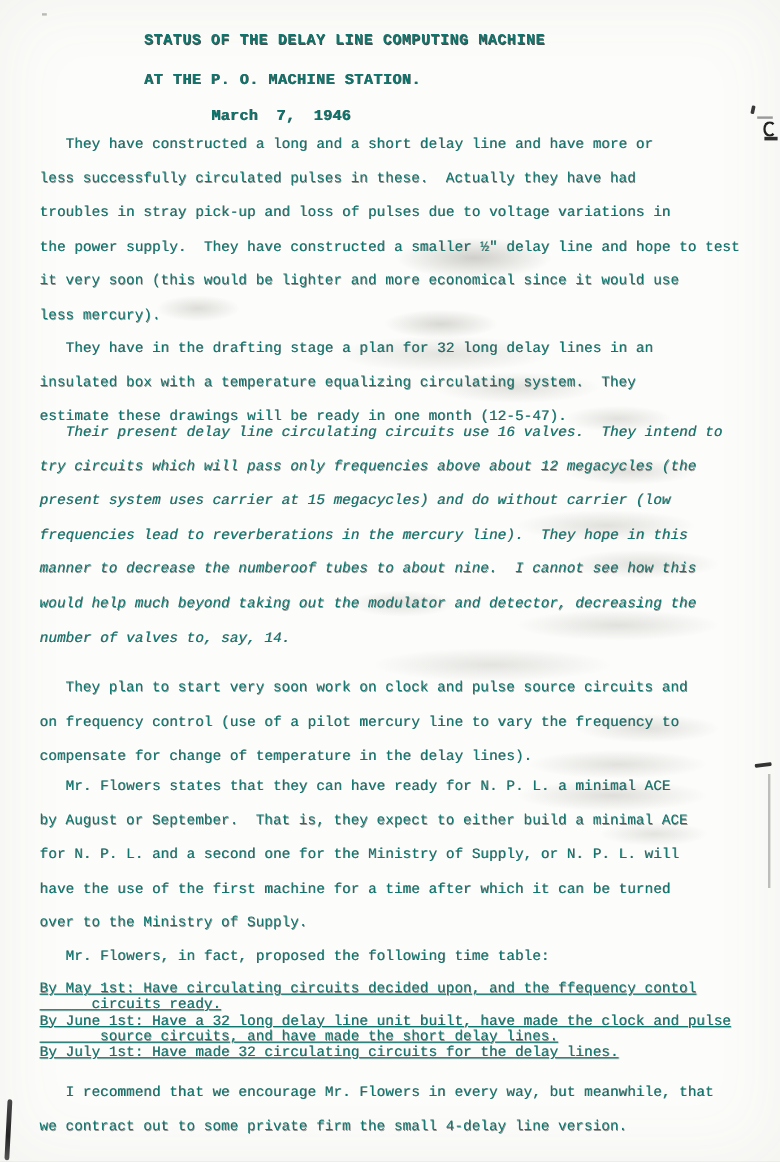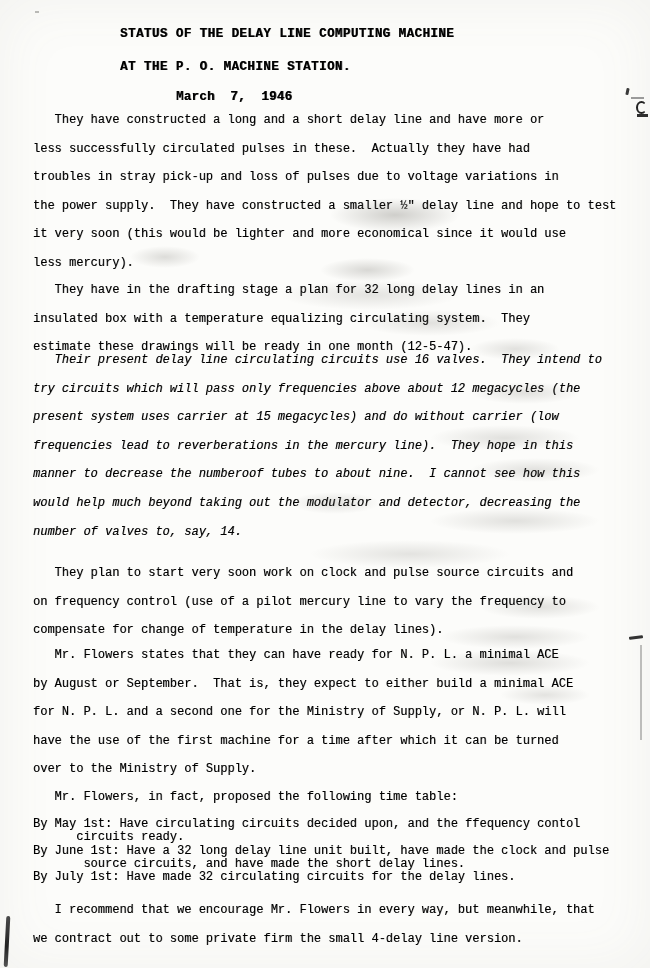--- a/index.html
+++ b/index.html
@@ -3,21 +3,21 @@
 <meta charset="utf-8">
 <style>
   html,body{margin:0;padding:0;background:#e8e8e6;}
   .page{
     position:relative;
     width:650px;height:968px;
     margin:0 auto;
     background:#fcfcfa;
     overflow:hidden;
     font-family:"Liberation Mono","DejaVu Sans Mono",monospace;
-    color:#000000;
+    color:#0f766e;
     box-shadow:inset 0 0 60px rgba(120,115,100,0.07);
   }
   .hdr{
     position:absolute;left:120px;
     font-size:12.6px;font-weight:bold;
     white-space:pre;letter-spacing:0.4px;
     text-shadow:0.6px 0.3px 0 rgba(15,15,15,0.75);
   }
   #h1{top:27px;}
   #h2{top:60px;}
@@ -28,21 +28,21 @@
     white-space:pre;
     text-shadow:0.5px 0.3px 0 rgba(20,20,20,0.45);
   }
   .single{line-height:13.3px;}
   #p1{top:106px;}
   #p2{top:276px;}
   #p3{top:346px;font-style:italic;}
   #p4{top:559px;}
   #p5{top:641px;}
   #p6{top:783px;}
-  #tt{top:818px;}
+  #tt{top:818px;text-decoration:underline;}
   #p7{top:896px;}
 
   
   .smudge{
     position:absolute;border-radius:50%;
     background:radial-gradient(closest-side,rgba(90,88,80,0.28),rgba(90,88,80,0));
     pointer-events:none;
   }
   
   .mark{position:absolute;}

